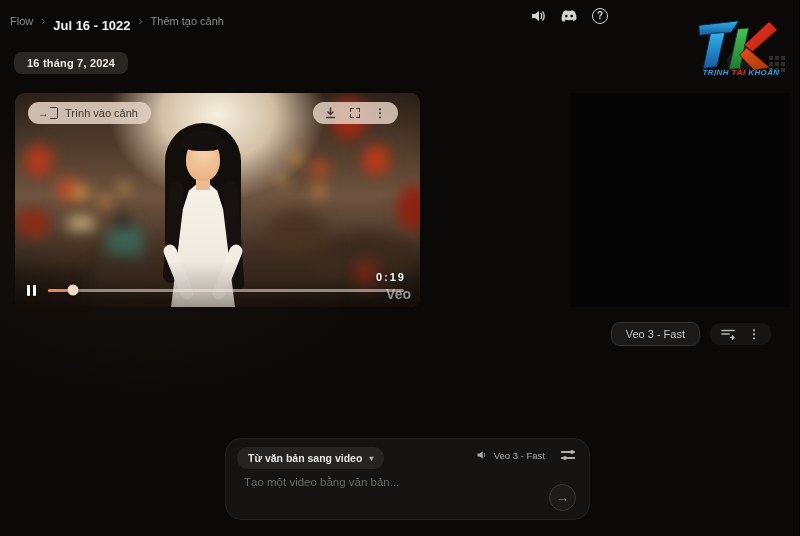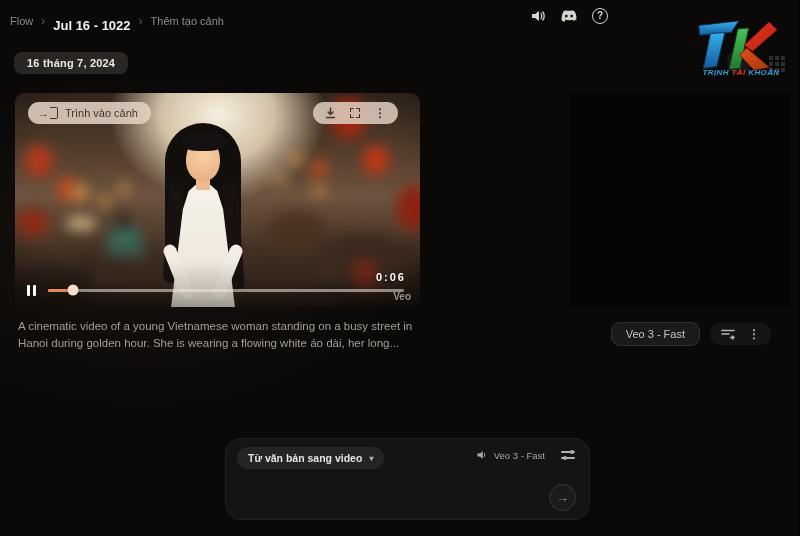--- a/index.html
+++ b/index.html
@@ -69,21 +69,21 @@
     padding:4px 12px;border-radius:15px;height:14px;}
   .vt{color:#42382f;display:flex;align-items:center;cursor:pointer;}
   .fs-ico{width:10px;height:10px;position:relative;}
   .fs-ico:before,.fs-ico:after{content:"";position:absolute;width:3px;height:3px;}
   .fs-ico:before{left:0;top:0;border-left:1.6px solid #42382f;border-top:1.6px solid #42382f;box-shadow:7px 0 0 -1.6px transparent;}
   .fs-c1{position:absolute;right:0;top:0;width:3px;height:3px;border-right:1.6px solid #42382f;border-top:1.6px solid #42382f;}
   .fs-c2{position:absolute;left:0;bottom:0;width:3px;height:3px;border-left:1.6px solid #42382f;border-bottom:1.6px solid #42382f;}
   .fs-c3{position:absolute;right:0;bottom:0;width:3px;height:3px;border-right:1.6px solid #42382f;border-bottom:1.6px solid #42382f;}
   .dots-v{font-size:12px;font-weight:bold;letter-spacing:0;line-height:10px;}
   .vtime{position:absolute;right:14px;bottom:24px;color:#fff;font-size:11px;font-weight:bold;letter-spacing:2px;text-shadow:0 1px 2px rgba(0,0,0,.6);}
-  .veo-brand{position:absolute;right:9px;bottom:5px;color:rgba(255,255,255,.55);font-size:10px;font-weight:bold;text-shadow:0 1px 2px rgba(0,0,0,.5);}
+  .veo-brand{position:absolute;right:9px;bottom:5px;color:rgba(255,255,255,.55);font-size:14px;font-weight:bold;text-shadow:0 1px 2px rgba(0,0,0,.5);}
   .pause{position:absolute;left:12px;bottom:11px;display:flex;gap:3px;cursor:pointer;}
   .pause i{display:block;width:3px;height:11px;background:#fff;border-radius:1px;box-shadow:0 1px 2px rgba(0,0,0,.4);}
   .track{position:absolute;left:33px;right:16px;bottom:15px;height:3.5px;background:rgba(244,230,220,.55);border-radius:2px;cursor:pointer;}
   .fill{position:absolute;left:0;top:0;bottom:0;background:#e8855e;border-radius:2px;}
   .knob{position:absolute;top:50%;width:11px;height:11px;border-radius:50%;background:#f6dbc9;transform:translate(-50%,-50%);box-shadow:0 1px 3px rgba(0,0,0,.4);}
 
   
   .empty-slot{position:absolute;left:570px;top:93px;width:220px;height:214px;background:#050505;}
 
   
@@ -248,34 +248,33 @@
       <span class="vt">
         <span class="fs-ico">
             <span class="fs-c1"></span>
             <span class="fs-c2"></span>
             <span class="fs-c3"></span>
           </span>
       </span>
       <span class="vt dots-v">⋮</span>
     </div>
 
-    <div class="vtime">0:06</div>
+    <div class="vtime">0:19</div>
 
     <div class="pause">
         <i></i>
         <i></i>
       </div>
     <div class="track">
       <div class="fill" style="width: 7%;"></div>
       <div class="knob" style="left: 7%;"></div>
     </div>
     <div class="veo-brand">Veo</div>
   </div>
 
-  <div class="caption">A cinematic video of a young Vietnamese woman standing on a busy street in Hanoi during golden hour. She is wearing a flowing white áo dài, her long...</div>
 
   <div class="clip-actions">
     <button class="model-pill">Veo 3 - Fast</button>
     <div class="icon-group">
       <span class="ig">
         <svg width="14" height="12" viewBox="0 0 14 12" fill="none">
           <path d="M1 2.5h12M1 6h7" stroke="#b9b5b0" stroke-width="1.5" stroke-linecap="round"></path>
           <path d="M9.5 9.5h3.5m0 0-1.6-1.6M13 9.5l-1.6 1.6" stroke="#b9b5b0" stroke-width="1.4" stroke-linecap="round" stroke-linejoin="round"></path>
         </svg>
       </span>
@@ -298,17 +297,18 @@
         <span>Veo 3 - Fast</span>
       </span>
       <span class="tune">
           <i></i>
           <i></i>
           <b></b>
           <b></b>
         </span>
     </div>
 
+    <input class="prompt" type="text" placeholder="Tạo một video bằng văn bản..." style="">
 
     <button class="send">→</button>
   </div>
 
 </div>
 
 </body></html>

